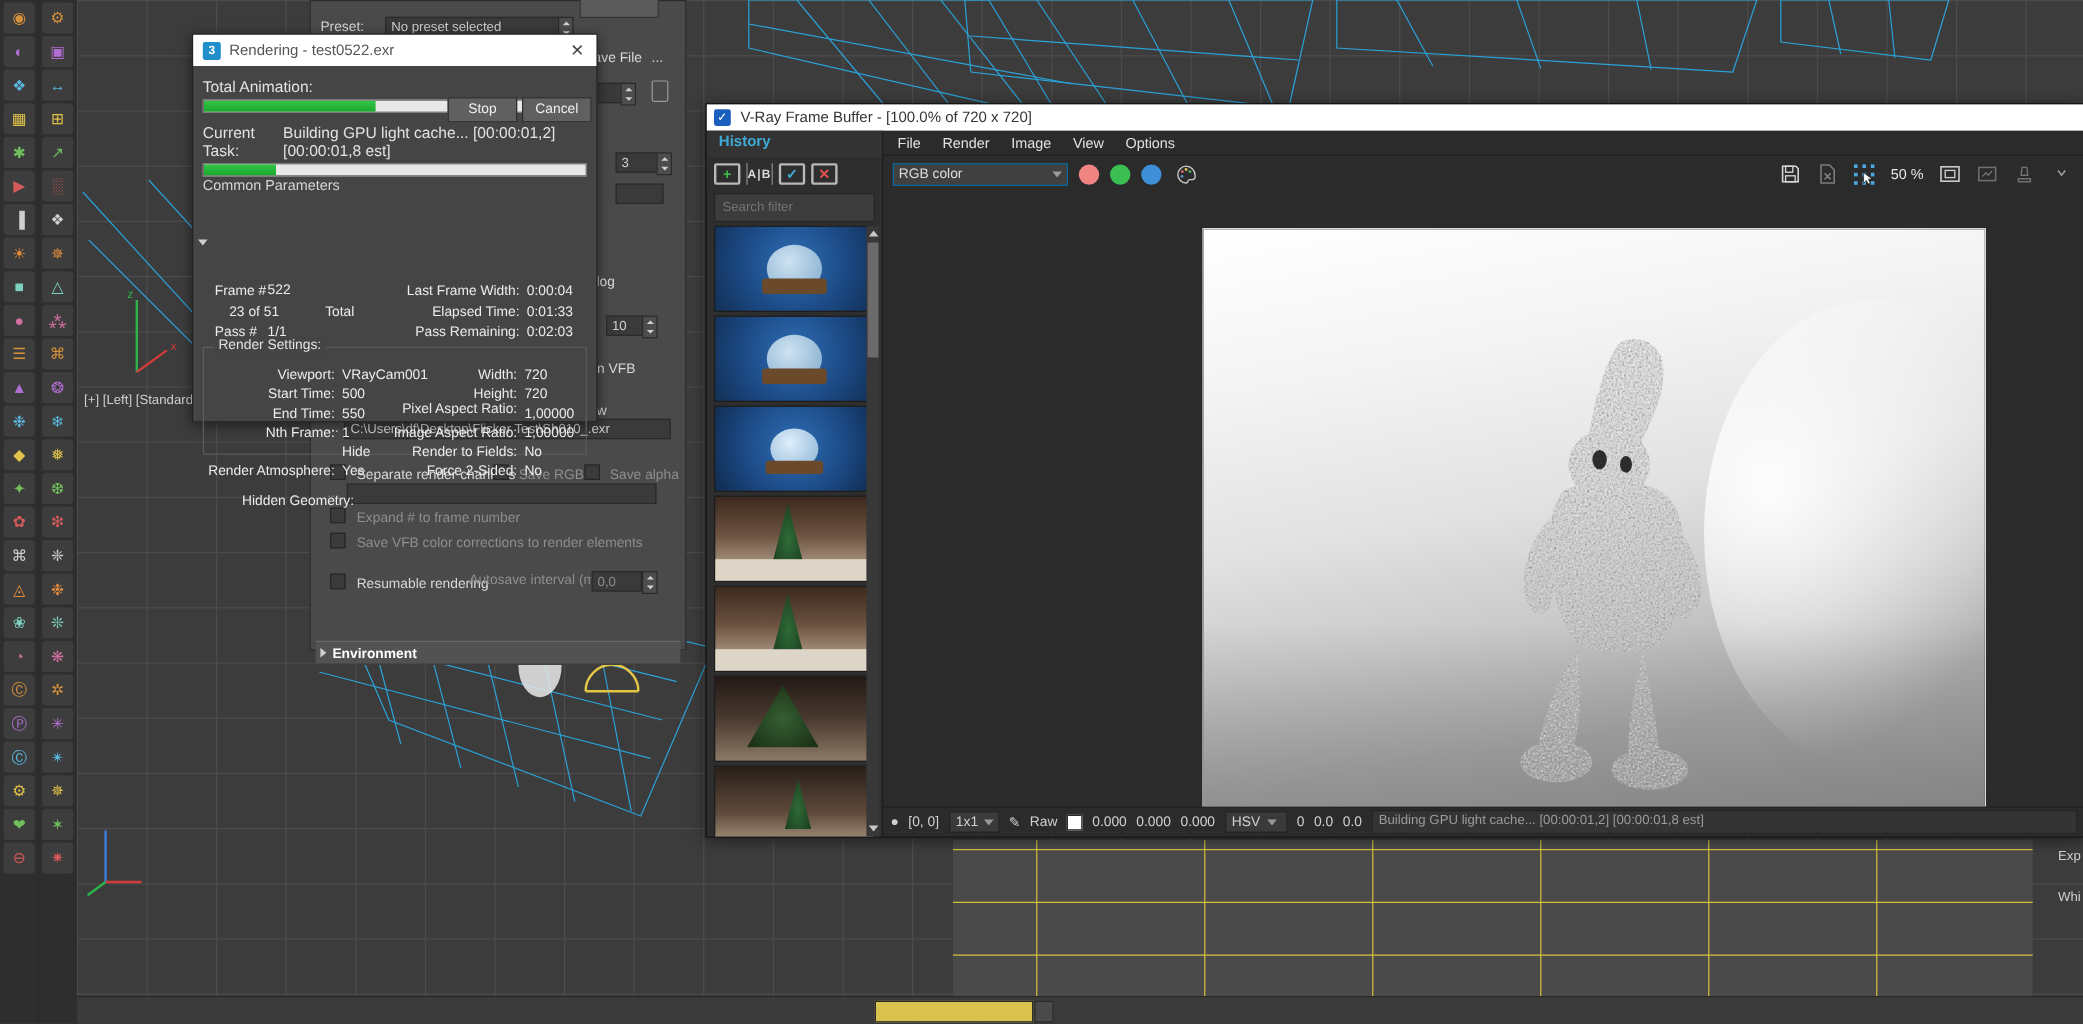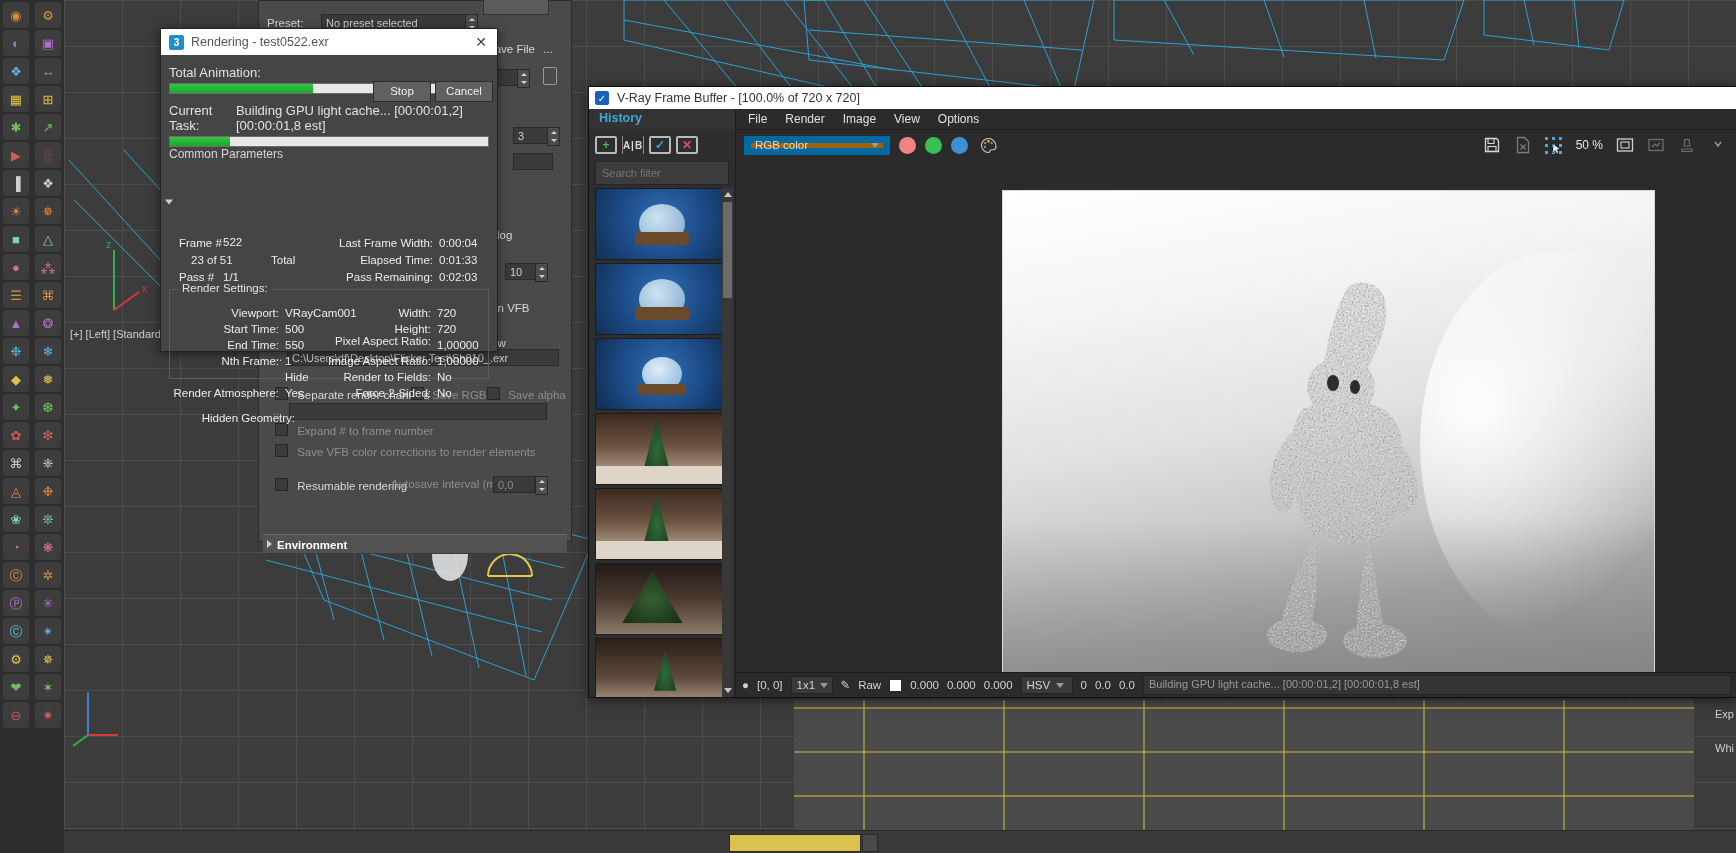--- a/index.html
+++ b/index.html
@@ -80,21 +80,21 @@
   .scrollv{position:absolute;right:2px;top:0;bottom:0;width:11px;background:#383838;}
   .scrollv .thumbbar{position:absolute;left:1px;right:1px;top:14px;height:96px;background:#6b6b6b;border-radius:1px;}
   .scrollv .ar{position:absolute;left:2px;width:0;height:0;border-left:4px solid transparent;border-right:4px solid transparent;}
   .scrollv .ar.u{top:4px;border-bottom:5px solid #c8c8c8;}
   .scrollv .ar.d{bottom:4px;border-top:5px solid #c8c8c8;}
 
   .vfbright{flex:1;display:flex;flex-direction:column;min-width:0;}
   .vmenu{height:20px;background:#2b2b2b;display:flex;align-items:center;gap:18px;padding:0 12px;color:#e0e0e0;font-size:12px;}
   .vmenu span{cursor:pointer;}
   .vtoolbar{height:30px;background:#2b2b2b;display:flex;align-items:center;gap:9px;padding:0 8px;border-top:1px solid #202020;}
-  .chansel{width:146px;height:19px;background:#a16207;border:7px solid #0369a1;color:#dcdcdc;font-size:11.5px;display:flex;align-items:center;padding:0 4px;box-sizing:border-box;position:relative;gap:12px;}
+  .chansel{width:146px;height:19px;background:#404040;border:1px solid #0369a1;color:#dcdcdc;font-size:11.5px;display:flex;align-items:center;padding:0 4px;box-sizing:border-box;position:relative;gap:12px;}
   .chansel .cv{flex:1;}
   .chansel .dd{width:0;height:0;border-left:4px solid transparent;border-right:4px solid transparent;border-top:5px solid #9a9a9a;}
   .dot{width:17px;height:17px;border-radius:50%;}
   .tbtn{width:22px;height:22px;display:flex;align-items:center;justify-content:center;border-radius:2px;}
   .zoomval{color:#e6e6e6;font-size:12px;padding:0 2px;}
 
   .imgarea{flex:1;background:#2b2b2b;position:relative;overflow:hidden;display:flex;align-items:flex-start;justify-content:center;}
   .rendered{position:absolute;left:266px;top:30px;width:651px;height:498px;border:1px solid #d9d9d9;overflow:hidden;}
 
   .vstatus{height:24px;background:#2b2b2b;border-top:1px solid #1e1e1e;display:flex;align-items:center;gap:8px;padding:0 6px;font-size:11.5px;color:#d2d2d2;}

